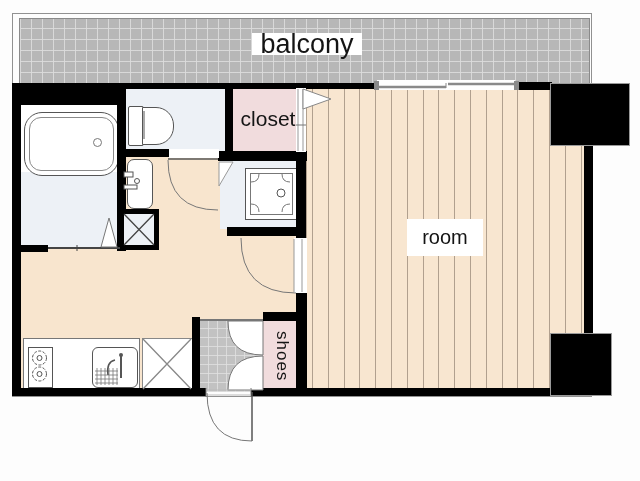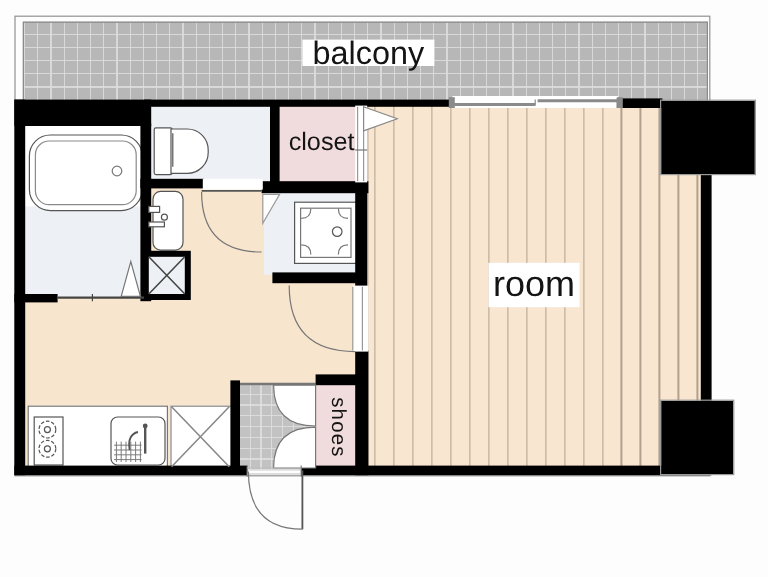--- a/index.html
+++ b/index.html
@@ -37,21 +37,21 @@
   #toilet-room{left:120px;top:86px;width:112px;height:68px;background:var(--wet-area-blue);}
   #washer-alcove{left:220px;top:159px;width:85px;height:70px;background:var(--wet-area-blue);}
   #closet-area{left:232px;top:87px;width:73px;height:66px;background:var(--closet-pink);}
   #shoes-area{left:263px;top:320px;width:38px;height:70px;background:var(--closet-pink);}
   #entry-tile{left:199px;top:319px;width:64px;height:71px;background:var(--tile-gray);
     border-top:2px solid #777;
     background-image:
       repeating-linear-gradient(0deg, rgba(225,225,225,.8) 0 1px, transparent 1px 9px),
       repeating-linear-gradient(90deg, rgba(225,225,225,.8) 0 1px, transparent 1px 9px);}
   #closet-label{left:234px;top:105px;width:68px;height:28px;font-size:21px;background:transparent;}
-  #room-label{left:407px;top:219px;width:76px;height:37px;font-size:30px;}
+  #room-label{left:407px;top:219px;width:76px;height:37px;font-size:20px;}
   #shoes-label{left:264px;top:322px;width:36px;height:68px;font-size:17px;background:transparent;
     writing-mode:vertical-rl;letter-spacing:1px;}
   #watermark{position:absolute;left:126px;top:207px;z-index:9;font-size:51px;font-weight:bold;
     letter-spacing:4px;color:var(--watermark-tan);white-space:nowrap;}
   
   #tub{left:24px;top:112px;width:93px;height:62px;border:1.5px solid #555;border-radius:18px;}
   #tub-inner{position:absolute;left:4px;top:4px;right:4px;bottom:4px;border:1px solid #8a8a8a;
     border-radius:12px;}
   #tub-drain{position:absolute;right:16px;top:25px;width:7px;height:7px;border:1px solid #777;
     border-radius:50%;}

